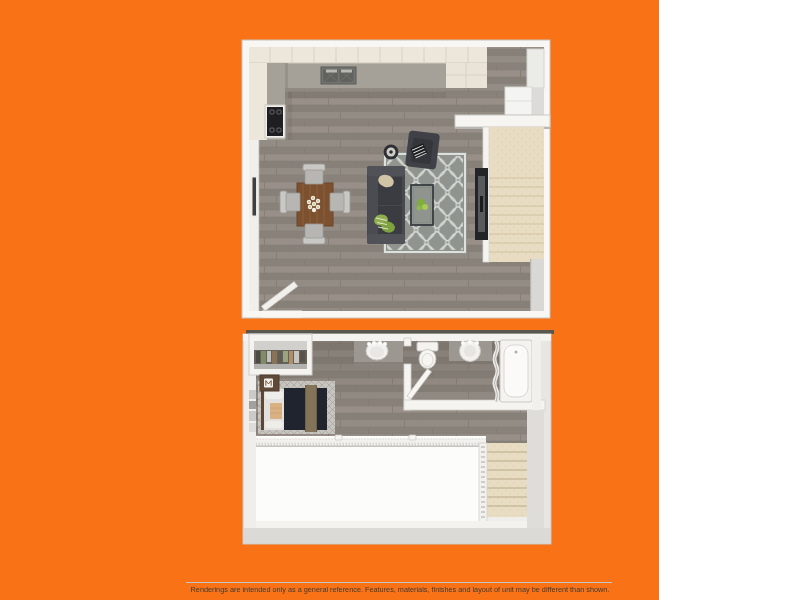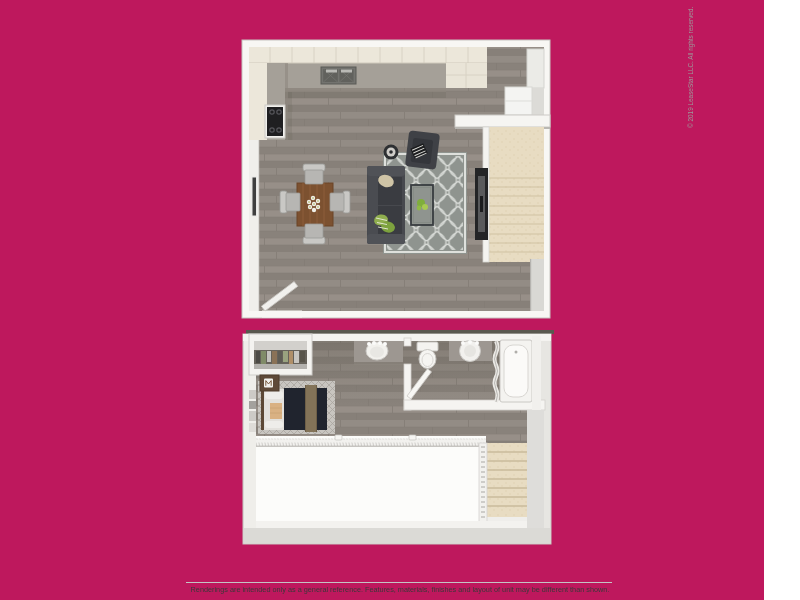--- a/index.html
+++ b/index.html
@@ -1,16 +1,16 @@
 <!DOCTYPE html>
 <html><head>
 <meta charset="utf-8">
 <style>
 html,body{margin:0;padding:0;background:#ffffff;}
-#page{position:relative;width:764px;height:600px;background:#be185d;overflow:hidden;
+#page{position:relative;width:659px;height:600px;background:#f97316;overflow:hidden;
 font-family:"Liberation Sans",sans-serif;}
 </style>
 </head>
 <body>
 <div id="page">
 <svg width="800" height="600" viewBox="0 0 800 600" xmlns="http://www.w3.org/2000/svg">
 <defs>
 <pattern id="wd" width="64" height="28" patternUnits="userSpaceOnUse">
   <rect width="64" height="28" fill="#8f8881"></rect>
   <rect y="0" width="64" height="7" fill="#938c85"></rect>

